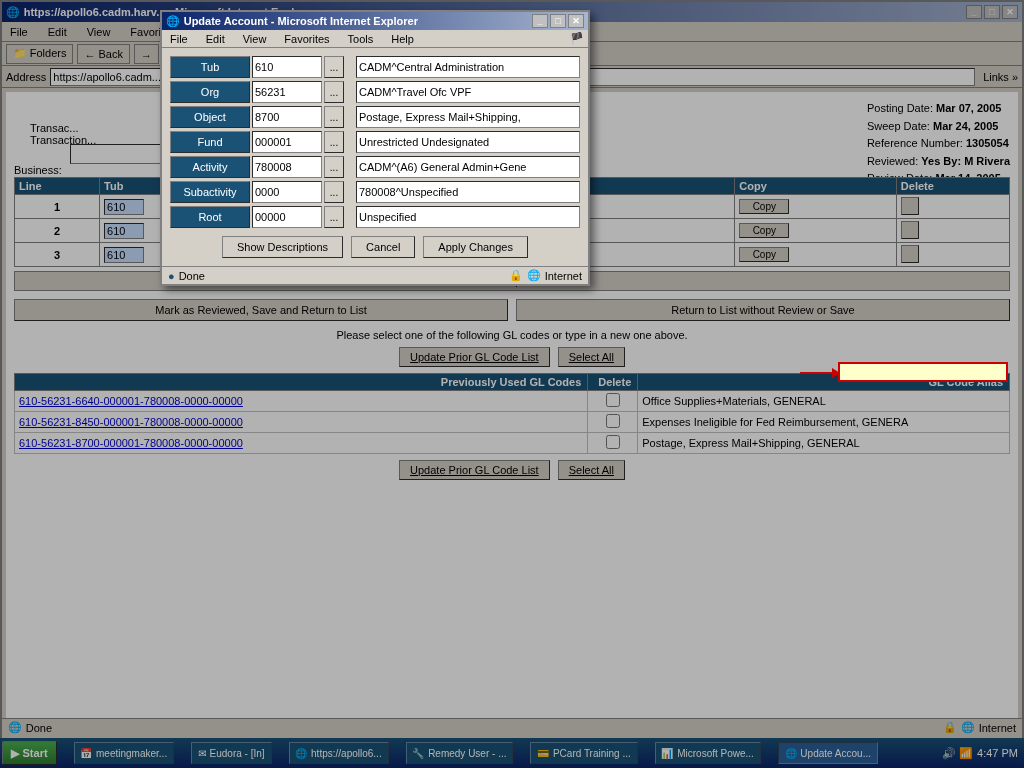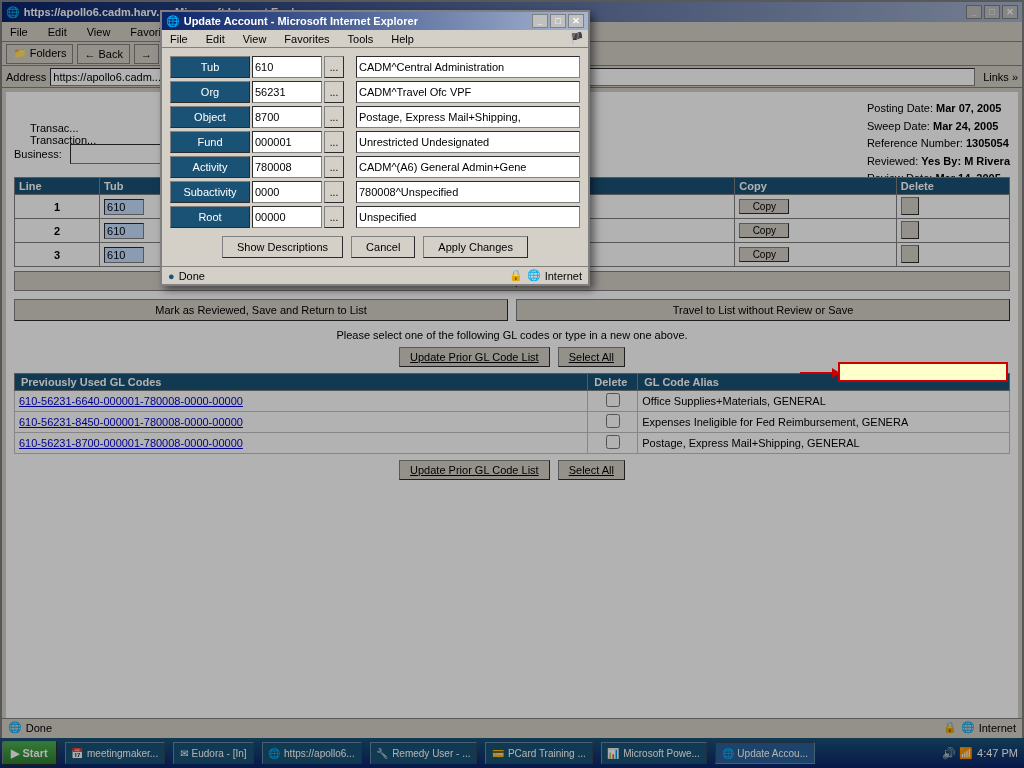--- a/index.html
+++ b/index.html
@@ -234,21 +234,21 @@
       width: 100%;
       border-collapse: collapse;
       font-size: 11px;
     }
 
     .gl-table th {
       background: #1a5276;
       color: white;
       border: 1px solid #808080;
       padding: 2px 6px;
-      text-align: left;
+      text-align: right;
     }
 
     .gl-table td {
       border: 1px solid #c0c0c0;
       padding: 2px 4px;
       background: white;
     }
 
     .gl-link {
       color: #0000cc;
@@ -408,21 +408,21 @@
 
     
     .taskbar {
       position: absolute;
       bottom: 0; left: 0; right: 0;
       height: 30px;
       background: linear-gradient(to bottom, #1a5276, #0a246a);
       display: flex;
       align-items: center;
       padding: 0 2px;
-      gap: 8px;
+      gap: 17px;
     }
 
     .start-btn {
       background: linear-gradient(to bottom, #4caf50, #2e7d32);
       color: white;
       border: 1px outset #808080;
       padding: 2px 8px;
       font-size: 11px;
       font-weight: bold;
       cursor: pointer;
@@ -523,21 +523,21 @@
       <div><span class="info-label">Reference Number: </span><span class="info-value">1305054</span></div>
       <div><span class="info-label">Reviewed: </span><span class="info-value">Yes By: M Rivera</span></div>
       <div><span class="info-label">Review Date: </span><span class="info-value">Mar 14, 2005</span></div>
     </div>
 
     <div class="transaction-labels">
       <div>Transac...</div>
       <div>Transaction...</div>
     </div>
 
-    <div class="business-label" style="top: 56px;">Business:</div>
+    <div class="business-label" style="top: 72px;">Business:</div>
     <input style="position: absolute; top: 52px; left: 64px; width: 500px; height: 20px; border: 1px inset rgb(128, 128, 128); font-size: 11px;" value="" readonly="">
     <button class="ellipsis-btn" style="position:absolute; top:52px; left:566px;">...</button>
 
     <div class="table-area" style="top:85px;">
       <table class="data-table">
         <thead>
           <tr>
             <th style="width:30px;">Line</th>
             <th style="width:40px;">Tub</th>
             <th style="width:20px;"></th>
@@ -578,21 +578,21 @@
         </tbody>
       </table>
 
       <div class="total-bar">
         <span>Total must equal:</span>
         <span style="font-weight:bold; margin-left:6px;">$5.35</span>
       </div>
 
       <div class="action-buttons">
         <button class="action-btn">Mark as Reviewed, Save and Return to List</button>
-        <button class="action-btn">Travel to List without Review or Save</button>
+        <button class="action-btn">Return to List without Review or Save</button>
       </div>
 
       <div class="gl-section">
         <div style="text-align:center; margin: 4px 0;">Please select one of the following GL codes or type in a new one above.</div>
         <div class="gl-buttons">
           <button class="gl-btn">Update Prior GL Code List</button>
           <button class="gl-btn">Select All</button>
         </div>
 
         <table class="gl-table">

